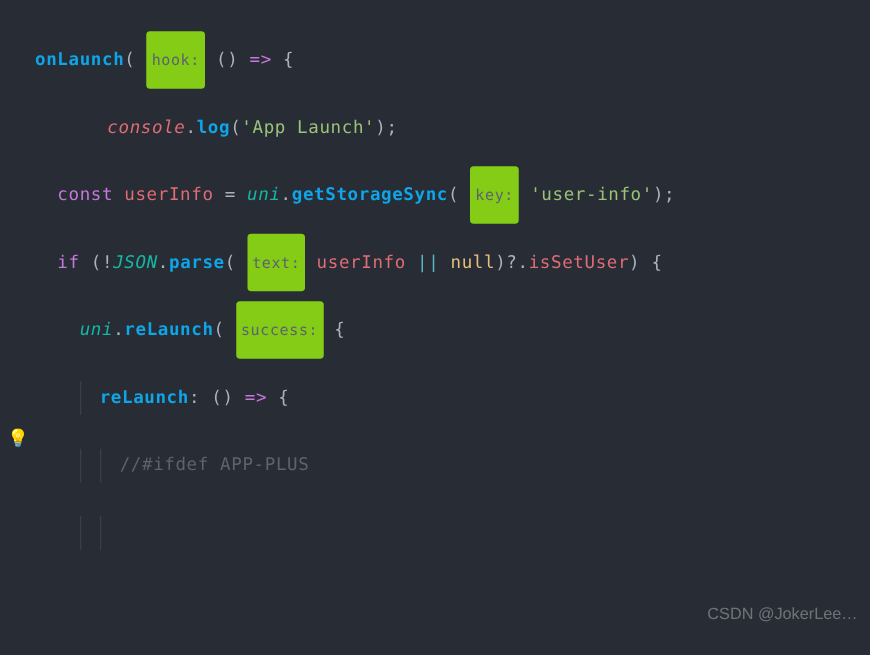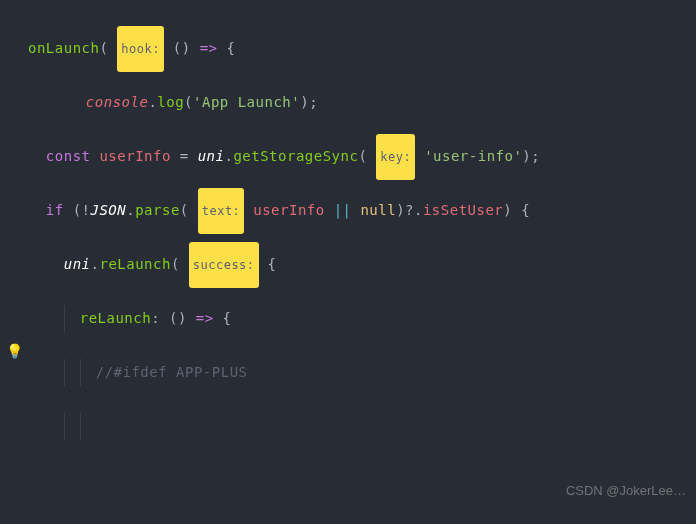--- a/index.html
+++ b/index.html
@@ -30,34 +30,34 @@
     font-size: 14px;
   }
   .code-area {
     padding: 8px 0 0 28px;
     white-space: pre;
     letter-spacing: 0.5px;
   }
   .line {
     height: 27px;
   }
-  .fn { color: #84cc16; }
+  .fn { color: #0ea5e9; font-weight: bold; }
   .kw { color: #c678dd; }
   .var { color: #e06c75; }
   .vari { color: #e06c75; font-style: italic; margin-left: 40px; }
   .obj { color: #e5c07b; }
-  .obji { color: #ffffff; font-style: italic; }
+  .obji { color: #14b8a6; font-style: italic; }
   .str { color: #98c379; margin-top: 20px; }
   .str-u { color: #98c379; text-decoration: underline; }
   .punc { color: #abb2bf; }
   .op { color: #56b6c2; }
   .cmt { color: #5c6370; }
   .hint {
     color: #5c6370;
-    background: #fde047;
+    background: #84cc16;
     padding: 16px 4px;
     border-radius: 3px;
     font-size: 12px;
     font-style: normal;
   }
   .watermark {
     position: absolute;
     right: 10px;
     bottom: 20px;
     color: rgba(200,200,200,0.45);

